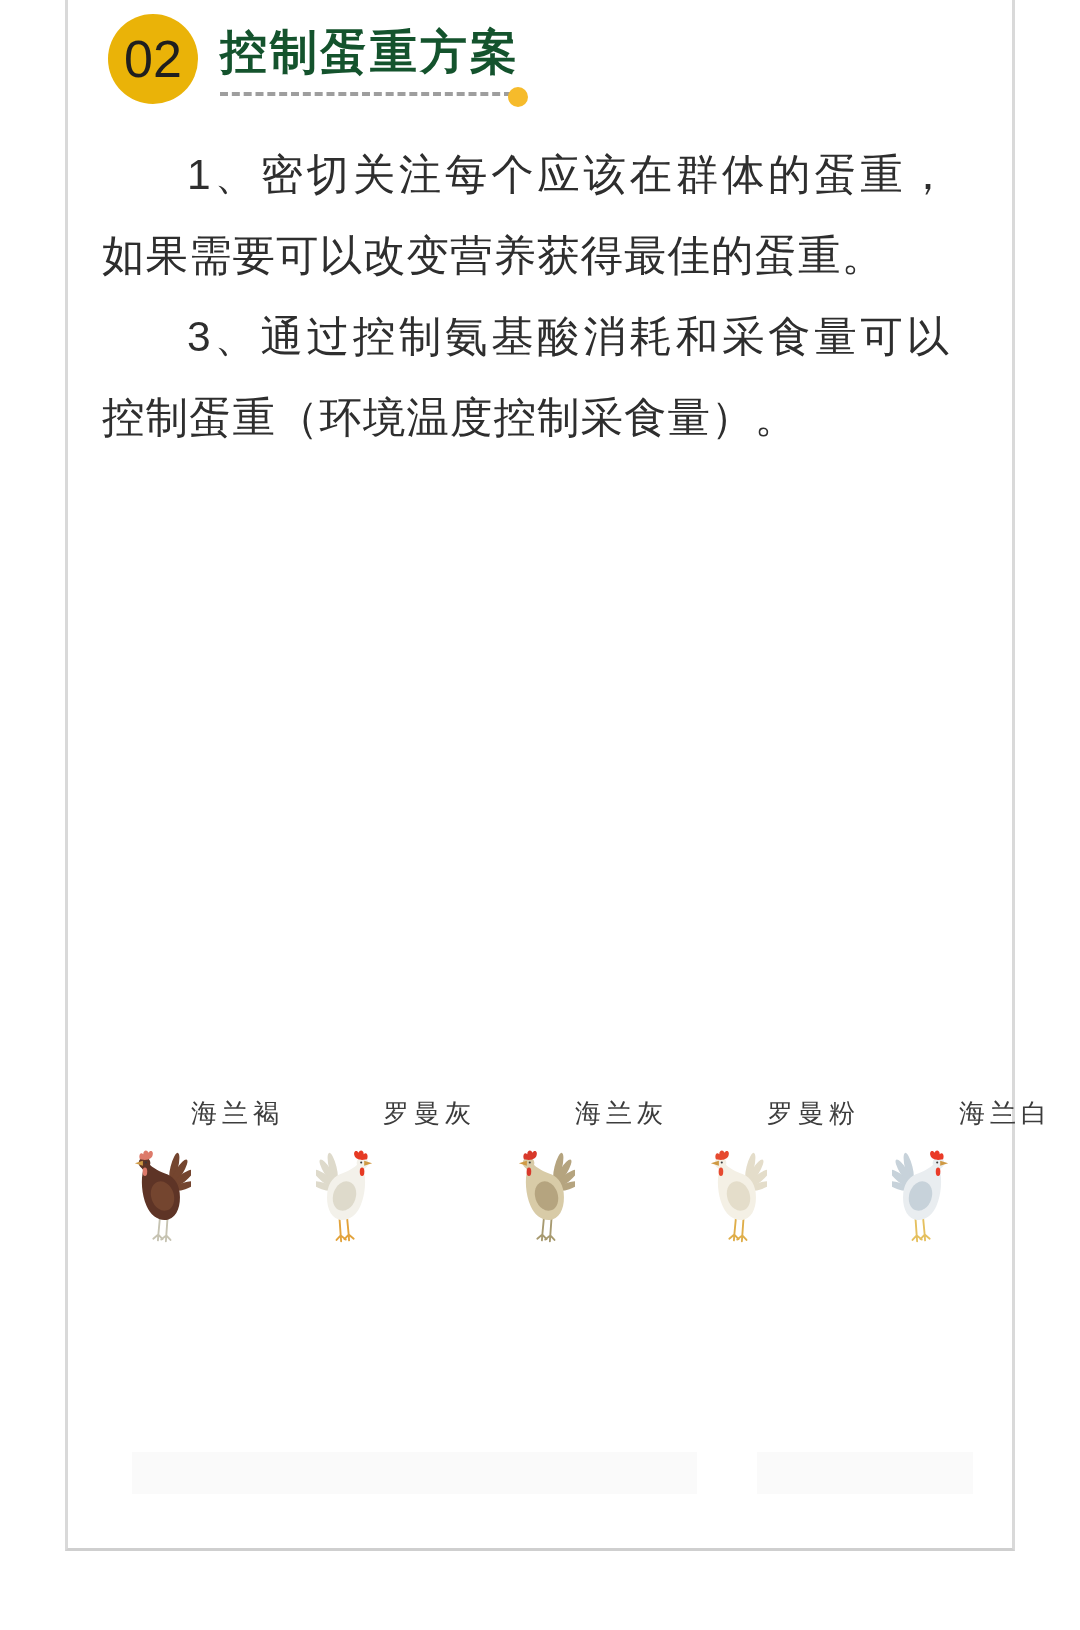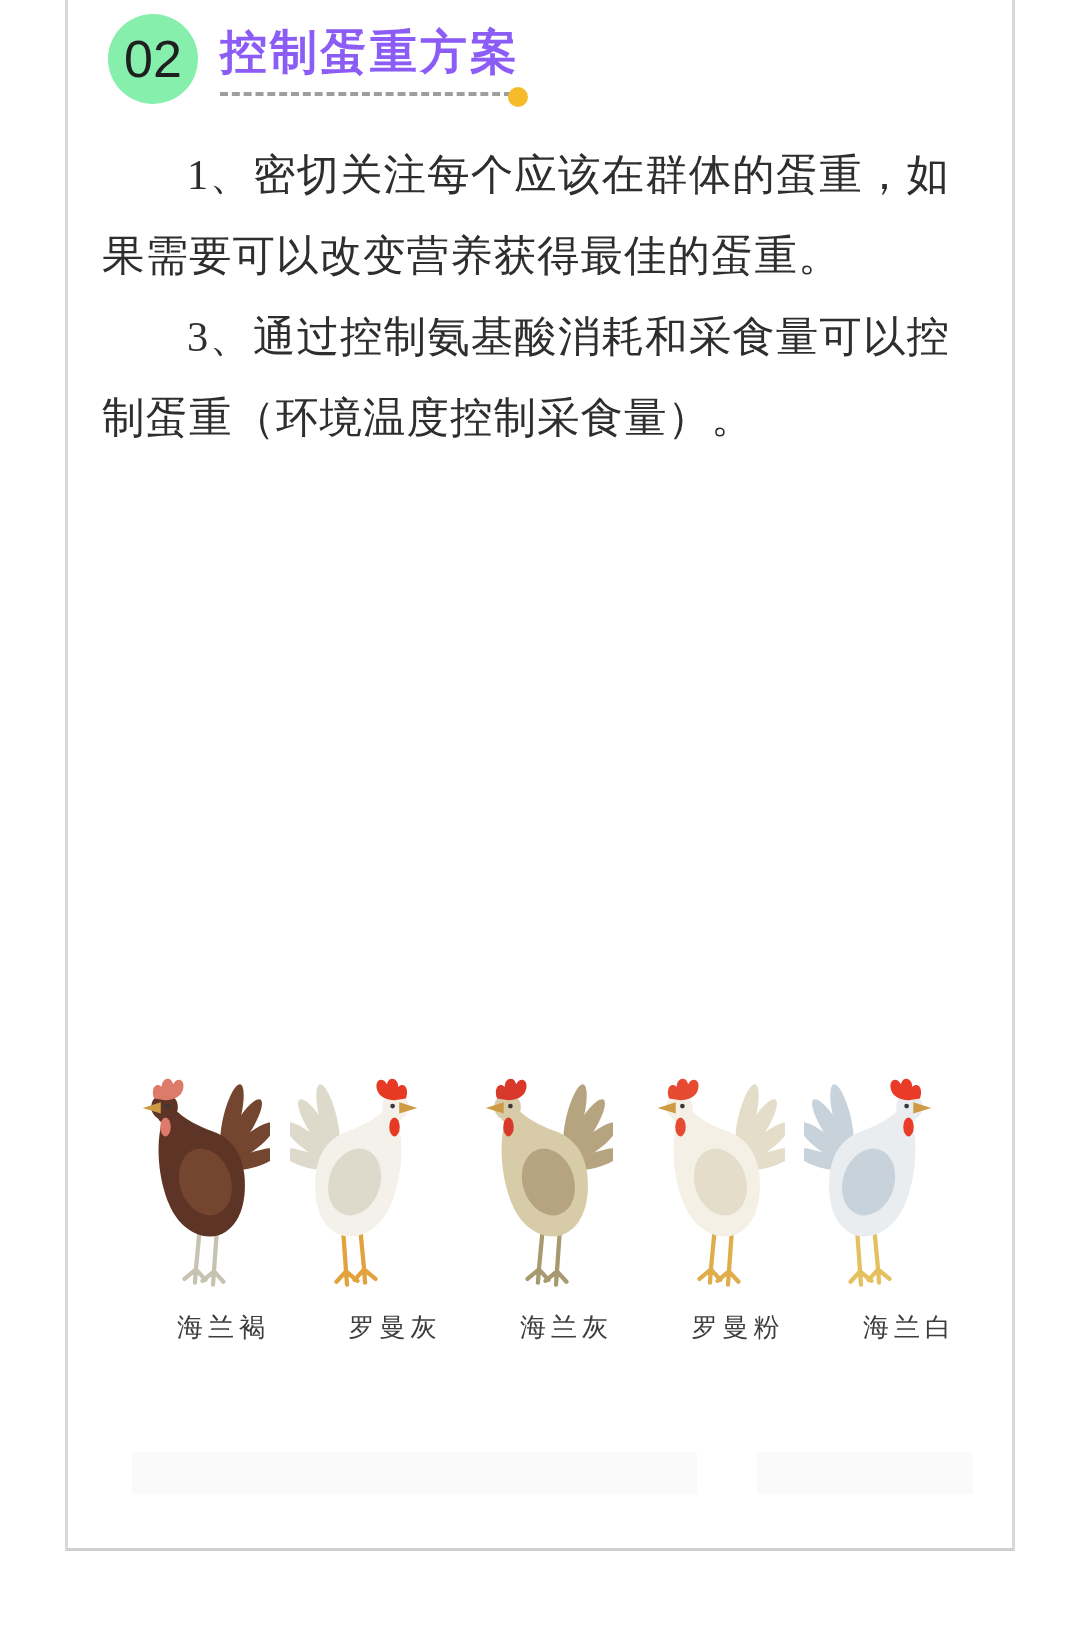--- a/index.html
+++ b/index.html
@@ -10,49 +10,48 @@
   }
   
   .card{
     position:absolute;left:65px;top:-6px;width:944px;height:1554px;
     border-left:3px solid #d9d9d9;border-right:3px solid #d9d9d9;border-bottom:3px solid #cfcfcf;
     background:#ffffff;
   }
   
   .header{position:absolute;left:40px;top:20px;display:flex;align-items:flex-start;}
   .num-badge{
-    width:90px;height:90px;border-radius:50%;background:#86efac;
+    width:90px;height:90px;border-radius:50%;background:#eab308;
     display:flex;align-items:center;justify-content:center;
     font-size:52px;color:#1f1f1f;flex:0 0 auto;
   }
   .title-wrap{margin-left:22px;padding-top:12px;}
   .section-title{
-    font-size:47px;font-weight:bold;color:#8b5cf6;letter-spacing:3px;line-height:1.1;
+    font-size:47px;font-weight:bold;color:#14532d;letter-spacing:3px;line-height:1.1;
   }
   .title-dash{
     margin-top:14px;width:292px;height:0;border-top:4px dashed #9e9e9e;position:relative;
   }
   .dot{
     position:absolute;right:-16px;top:-9px;width:20px;height:20px;border-radius:50%;background:#f6bb2b;
   }
   
   .content{position:absolute;left:34px;right:62px;top:140px;}
   .content p{
     margin:0;font-size:42.5px;line-height:81px;color:#2e2e2e;
     text-align:justify;text-justify:inter-character;text-indent:2em;
     letter-spacing:1px;
-    font-family:Liberation Serif, serif;
   }
   
   .chickens{
     position:absolute;left:40px;top:1072px;width:850px;
     display:flex;justify-content:space-between;
   }
   .chicken{
-    margin:2px;width:160px;display:flex;flex-direction:column;align-items:flex-end;
+    margin:16px;width:160px;display:flex;align-items:flex-start;
   }
   .chicken svg{width:152px;height:228px;display:block;}
   .chicken svg.flip{transform:scaleX(-1);}
   .chicken figcaption{
     margin-top:14px;font-size:26px;color:#3c3c3c;letter-spacing:5px;white-space:nowrap;
   }
   
   .faint-a{position:absolute;left:64px;top:1458px;width:565px;height:42px;background:#fafafa;}
   .faint-b{position:absolute;left:689px;top:1458px;width:216px;height:42px;background:#fafafa;}
 </style>

